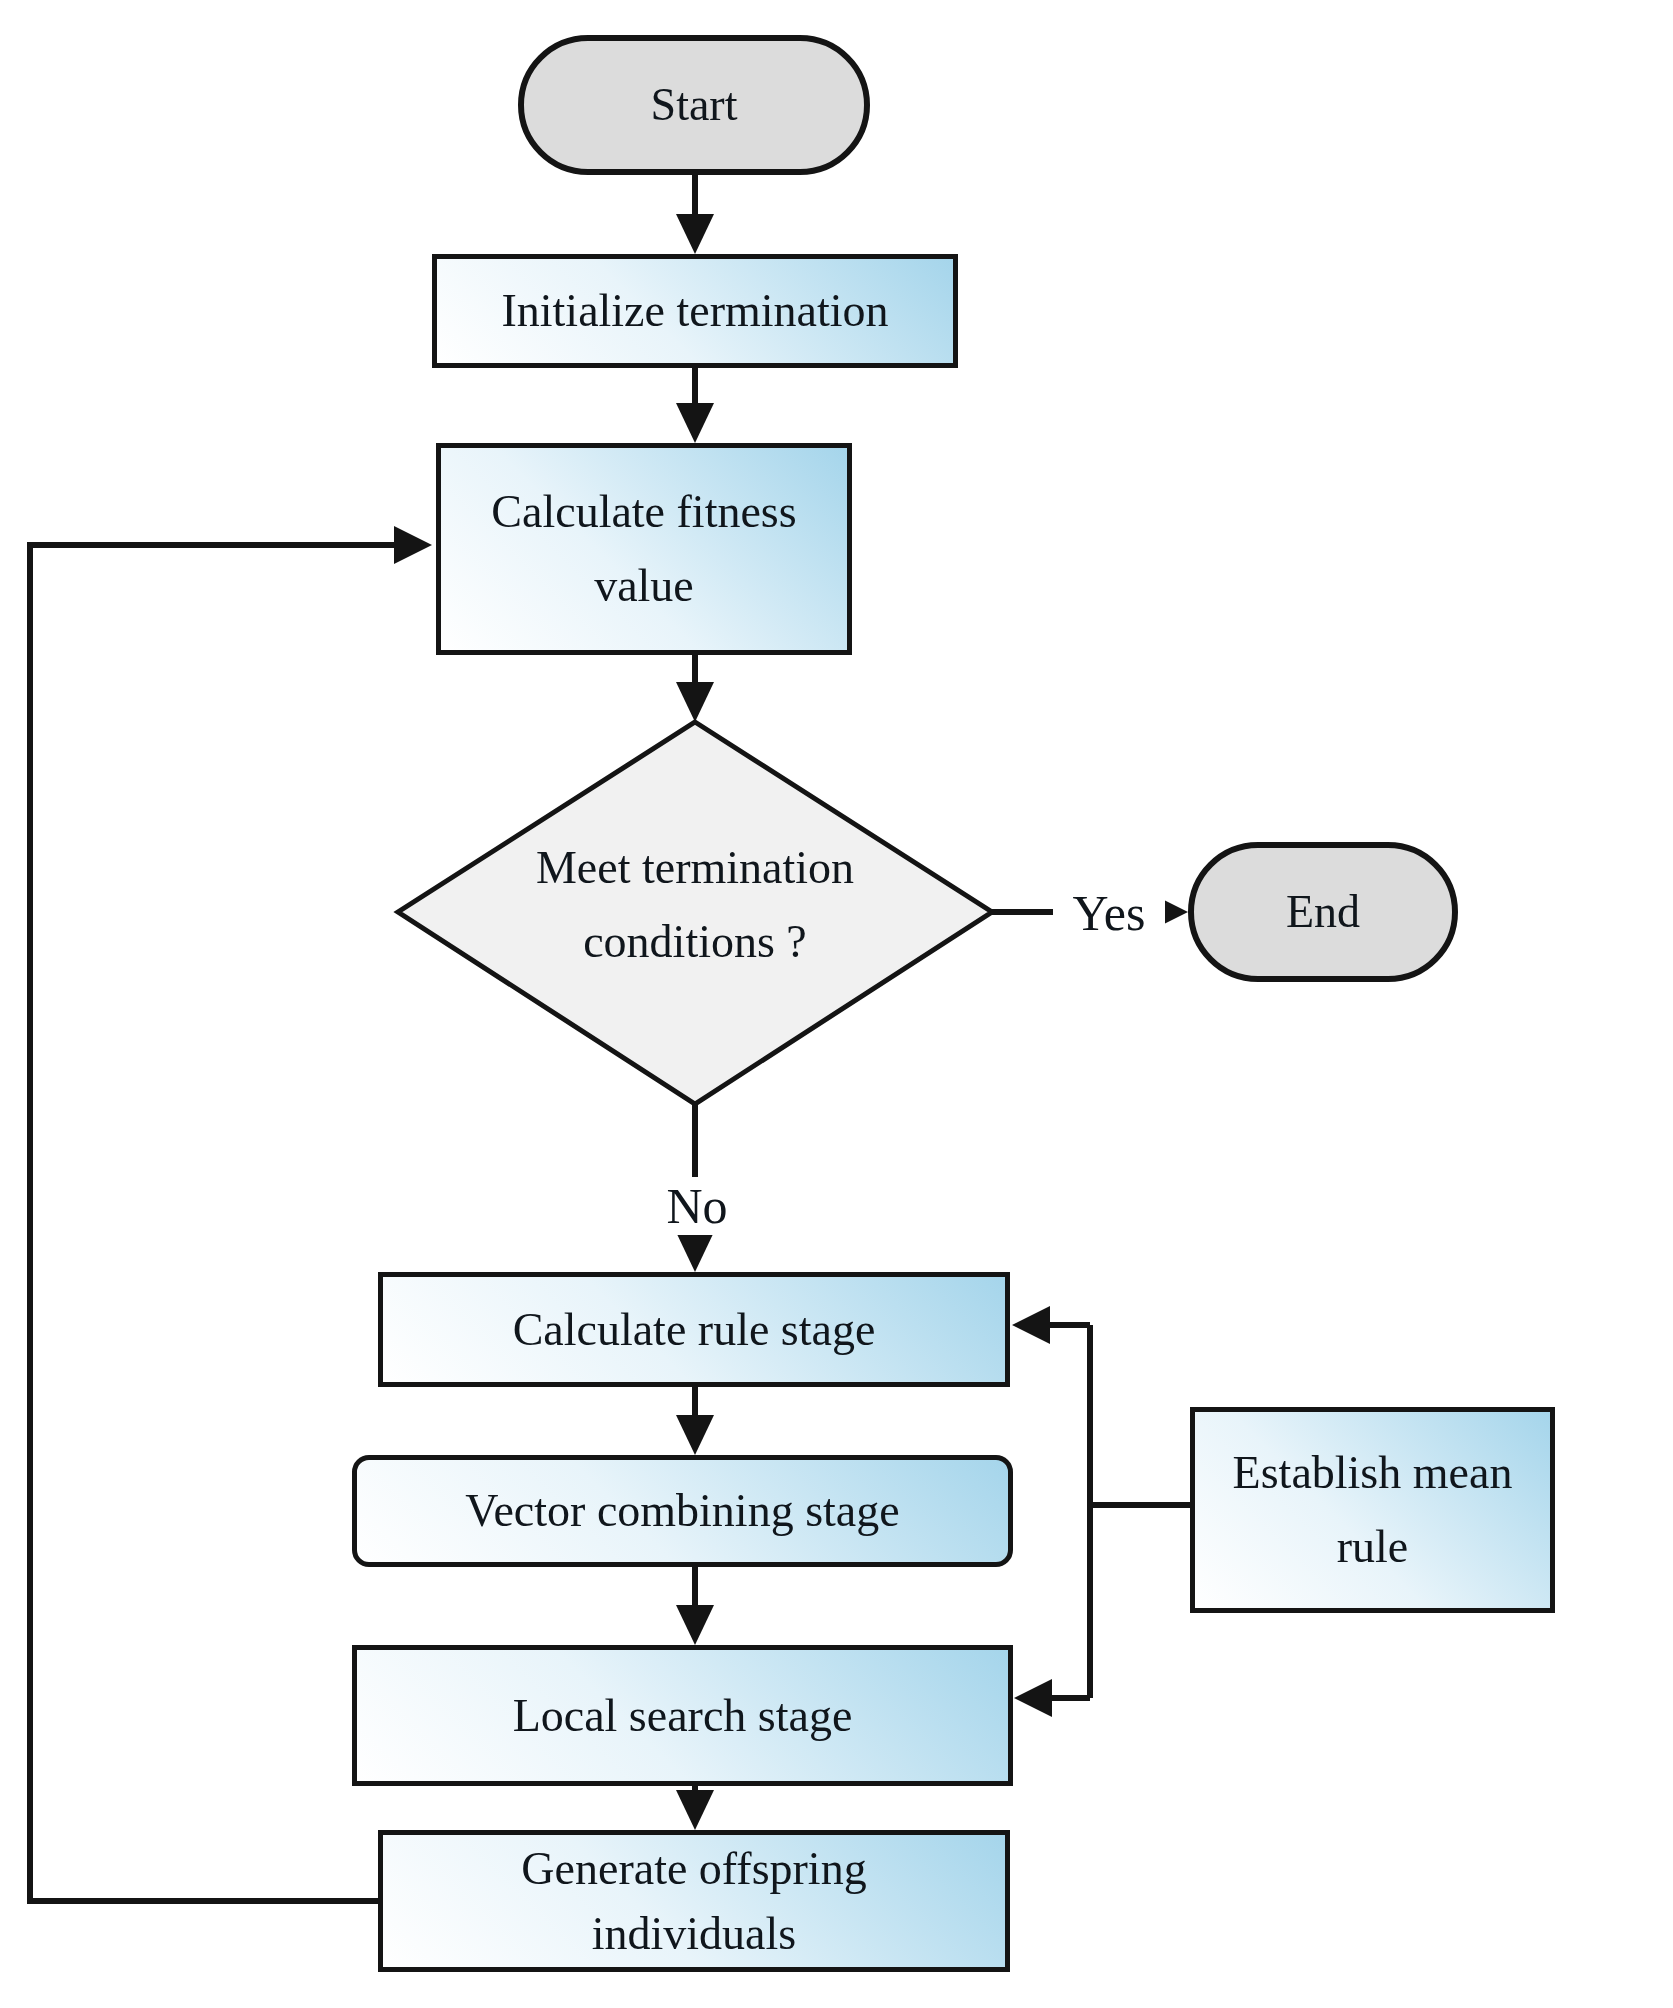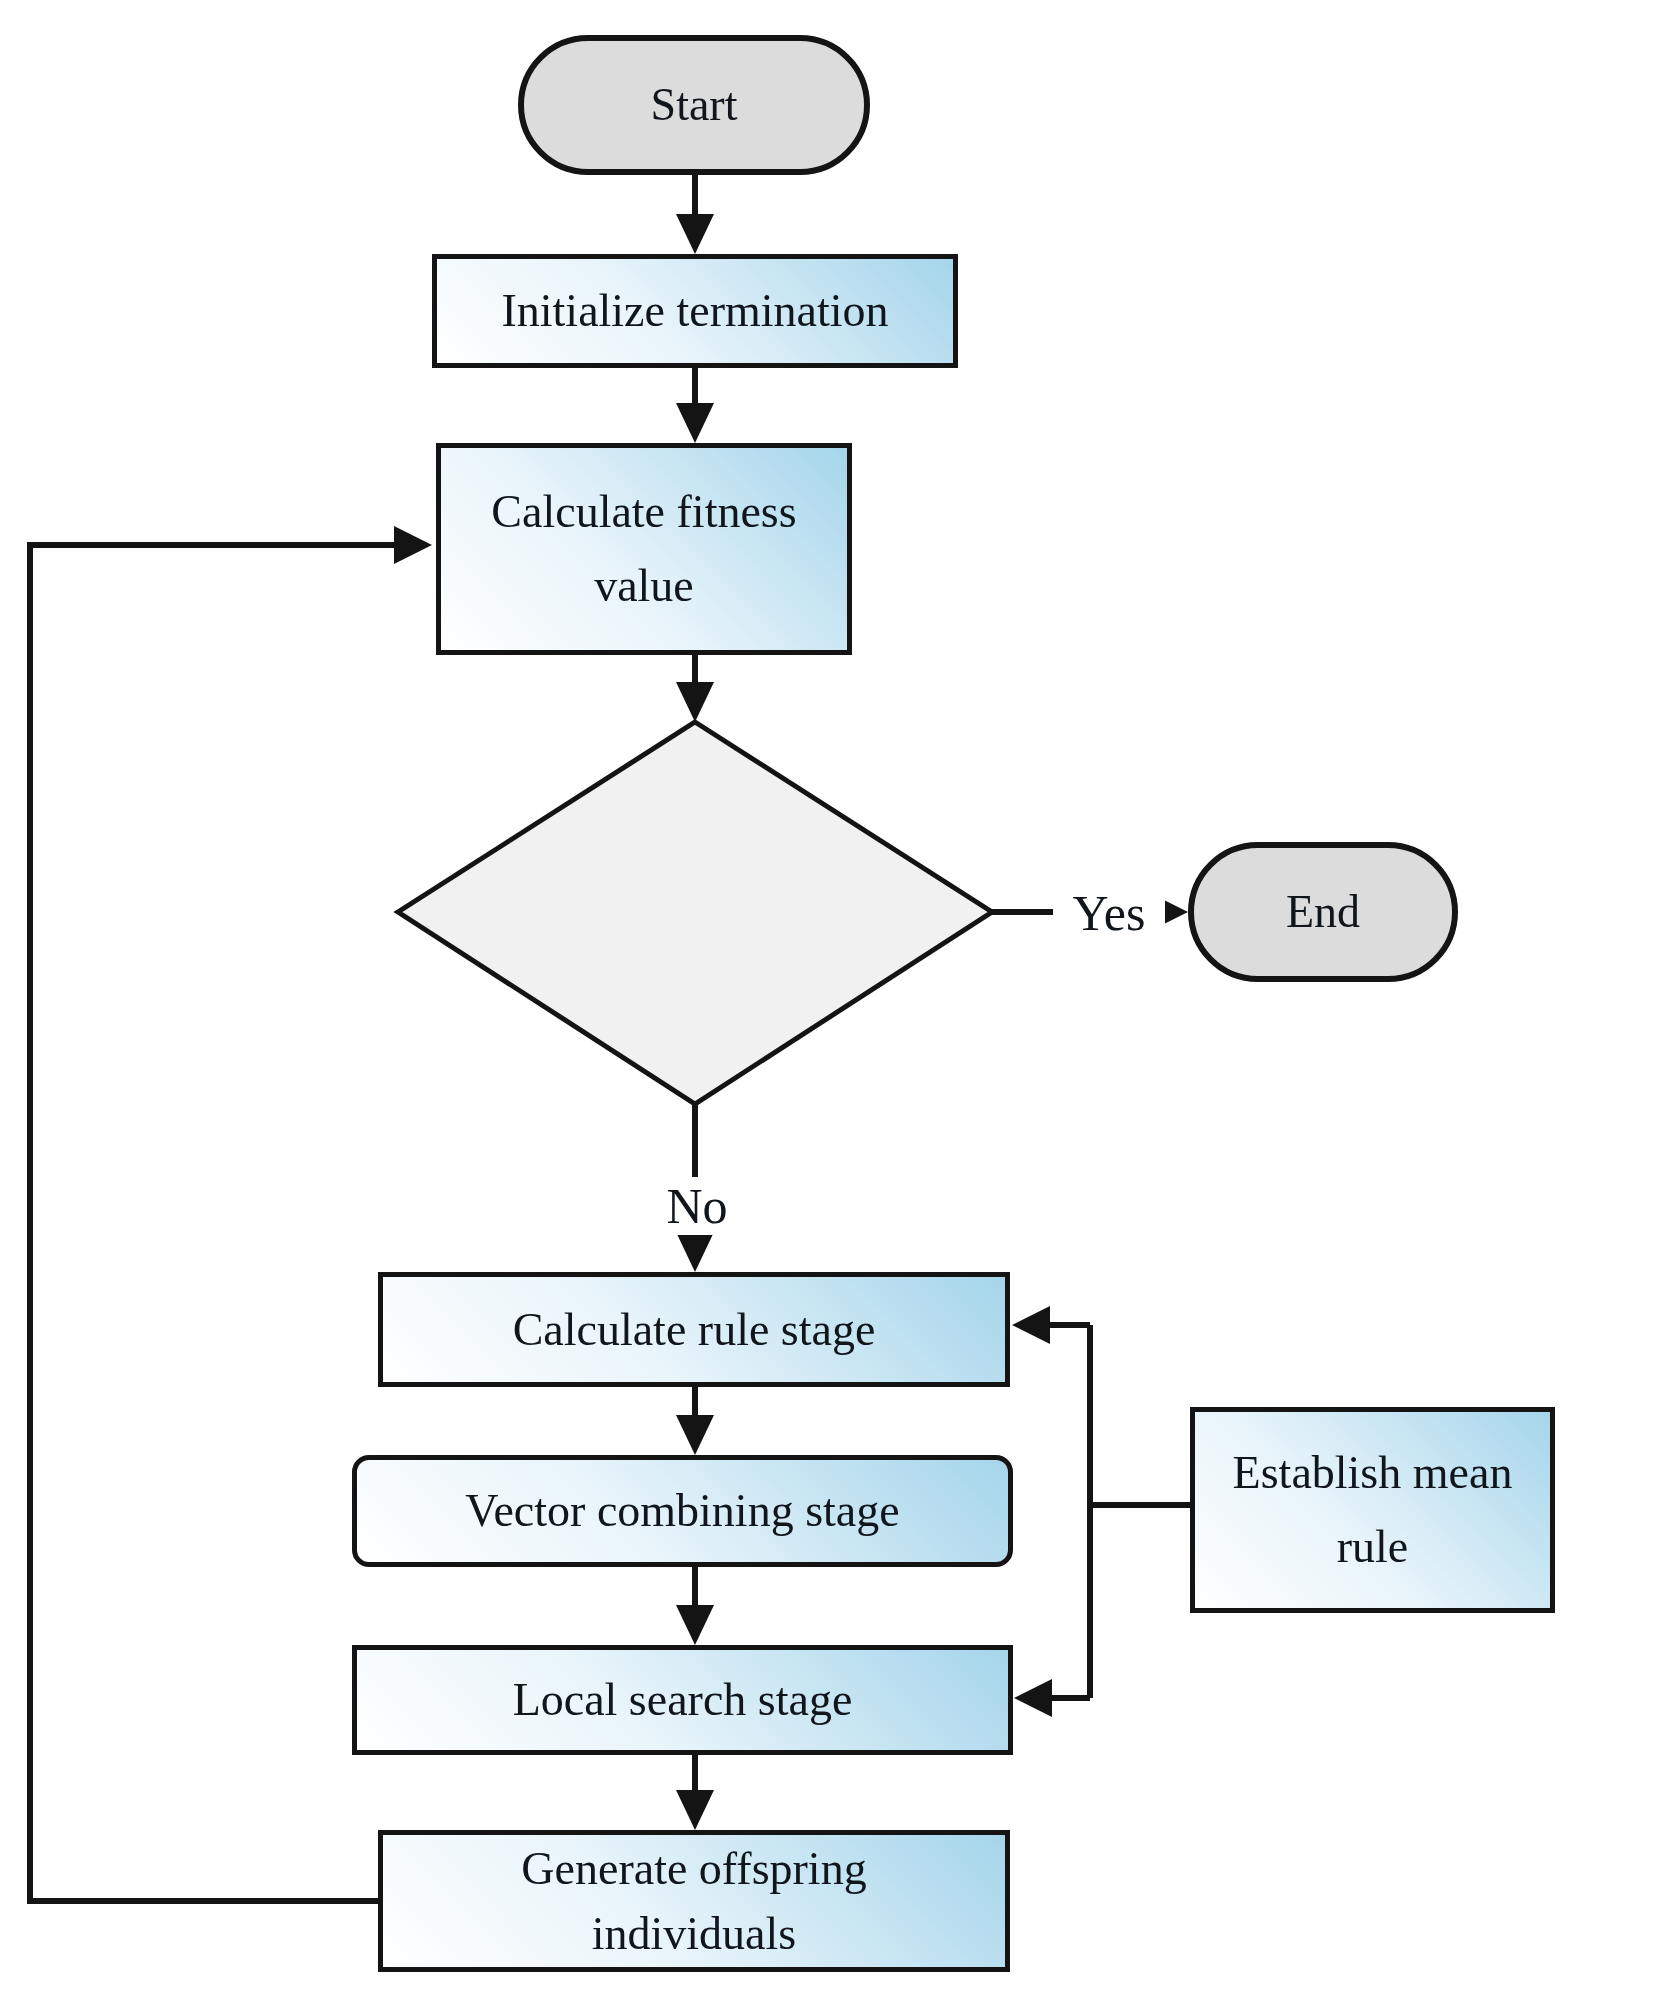--- a/index.html
+++ b/index.html
@@ -79,21 +79,21 @@
     padding: 0 4px;
   }
   
   .n-start      { left: 518px;  top: 35px;   width: 352px; height: 140px; }
   .n-init       { left: 432px;  top: 254px;  width: 526px; height: 114px; }
   .n-calc       { left: 436px;  top: 443px;  width: 416px; height: 212px; }
   .n-decision   { left: 425px;  top: 790px;  width: 540px; height: 230px; }
   .n-end        { left: 1188px; top: 842px;  width: 270px; height: 140px; }
   .n-updating   { left: 378px;  top: 1272px; width: 632px; height: 115px; }
   .n-vector     { left: 352px;  top: 1455px; width: 661px; height: 112px; border-radius: 17px; }
-  .n-local      { left: 352px;  top: 1645px; width: 661px; height: 110px; }
+  .n-local      { left: 352px;  top: 1645px; width: 661px; height: 141px; }
   .n-generate   { left: 378px;  top: 1830px; width: 632px; height: 142px; line-height: 1.42; }
   .n-establish  { left: 1190px; top: 1407px; width: 365px; height: 206px; }
   .l-yes { left: 1053px; top: 884px;  width: 104px; height: 58px; }
   .l-no  { left: 645px;  top: 1177px; width: 96px;  height: 58px; }
 </style>
 </head>
 <body>
 
 <div class="canvas">
 
@@ -139,20 +139,24 @@
 
   <div class="node process n-init">
     <span>Initialize termination</span>
   </div>
 
   <div class="node process n-calc">
     <span>Calculate fitness
 value</span>
   </div>
 
+  <div class="node decision-label n-decision">
+    <span>Meet termination
+conditions ?</span>
+  </div>
 
   <div class="node terminator n-end">
     <span>End</span>
   </div>
 
   <div class="edge-label l-yes">Yes</div>
 
   <div class="edge-label l-no">No</div>
 
   <div class="node process n-updating">

